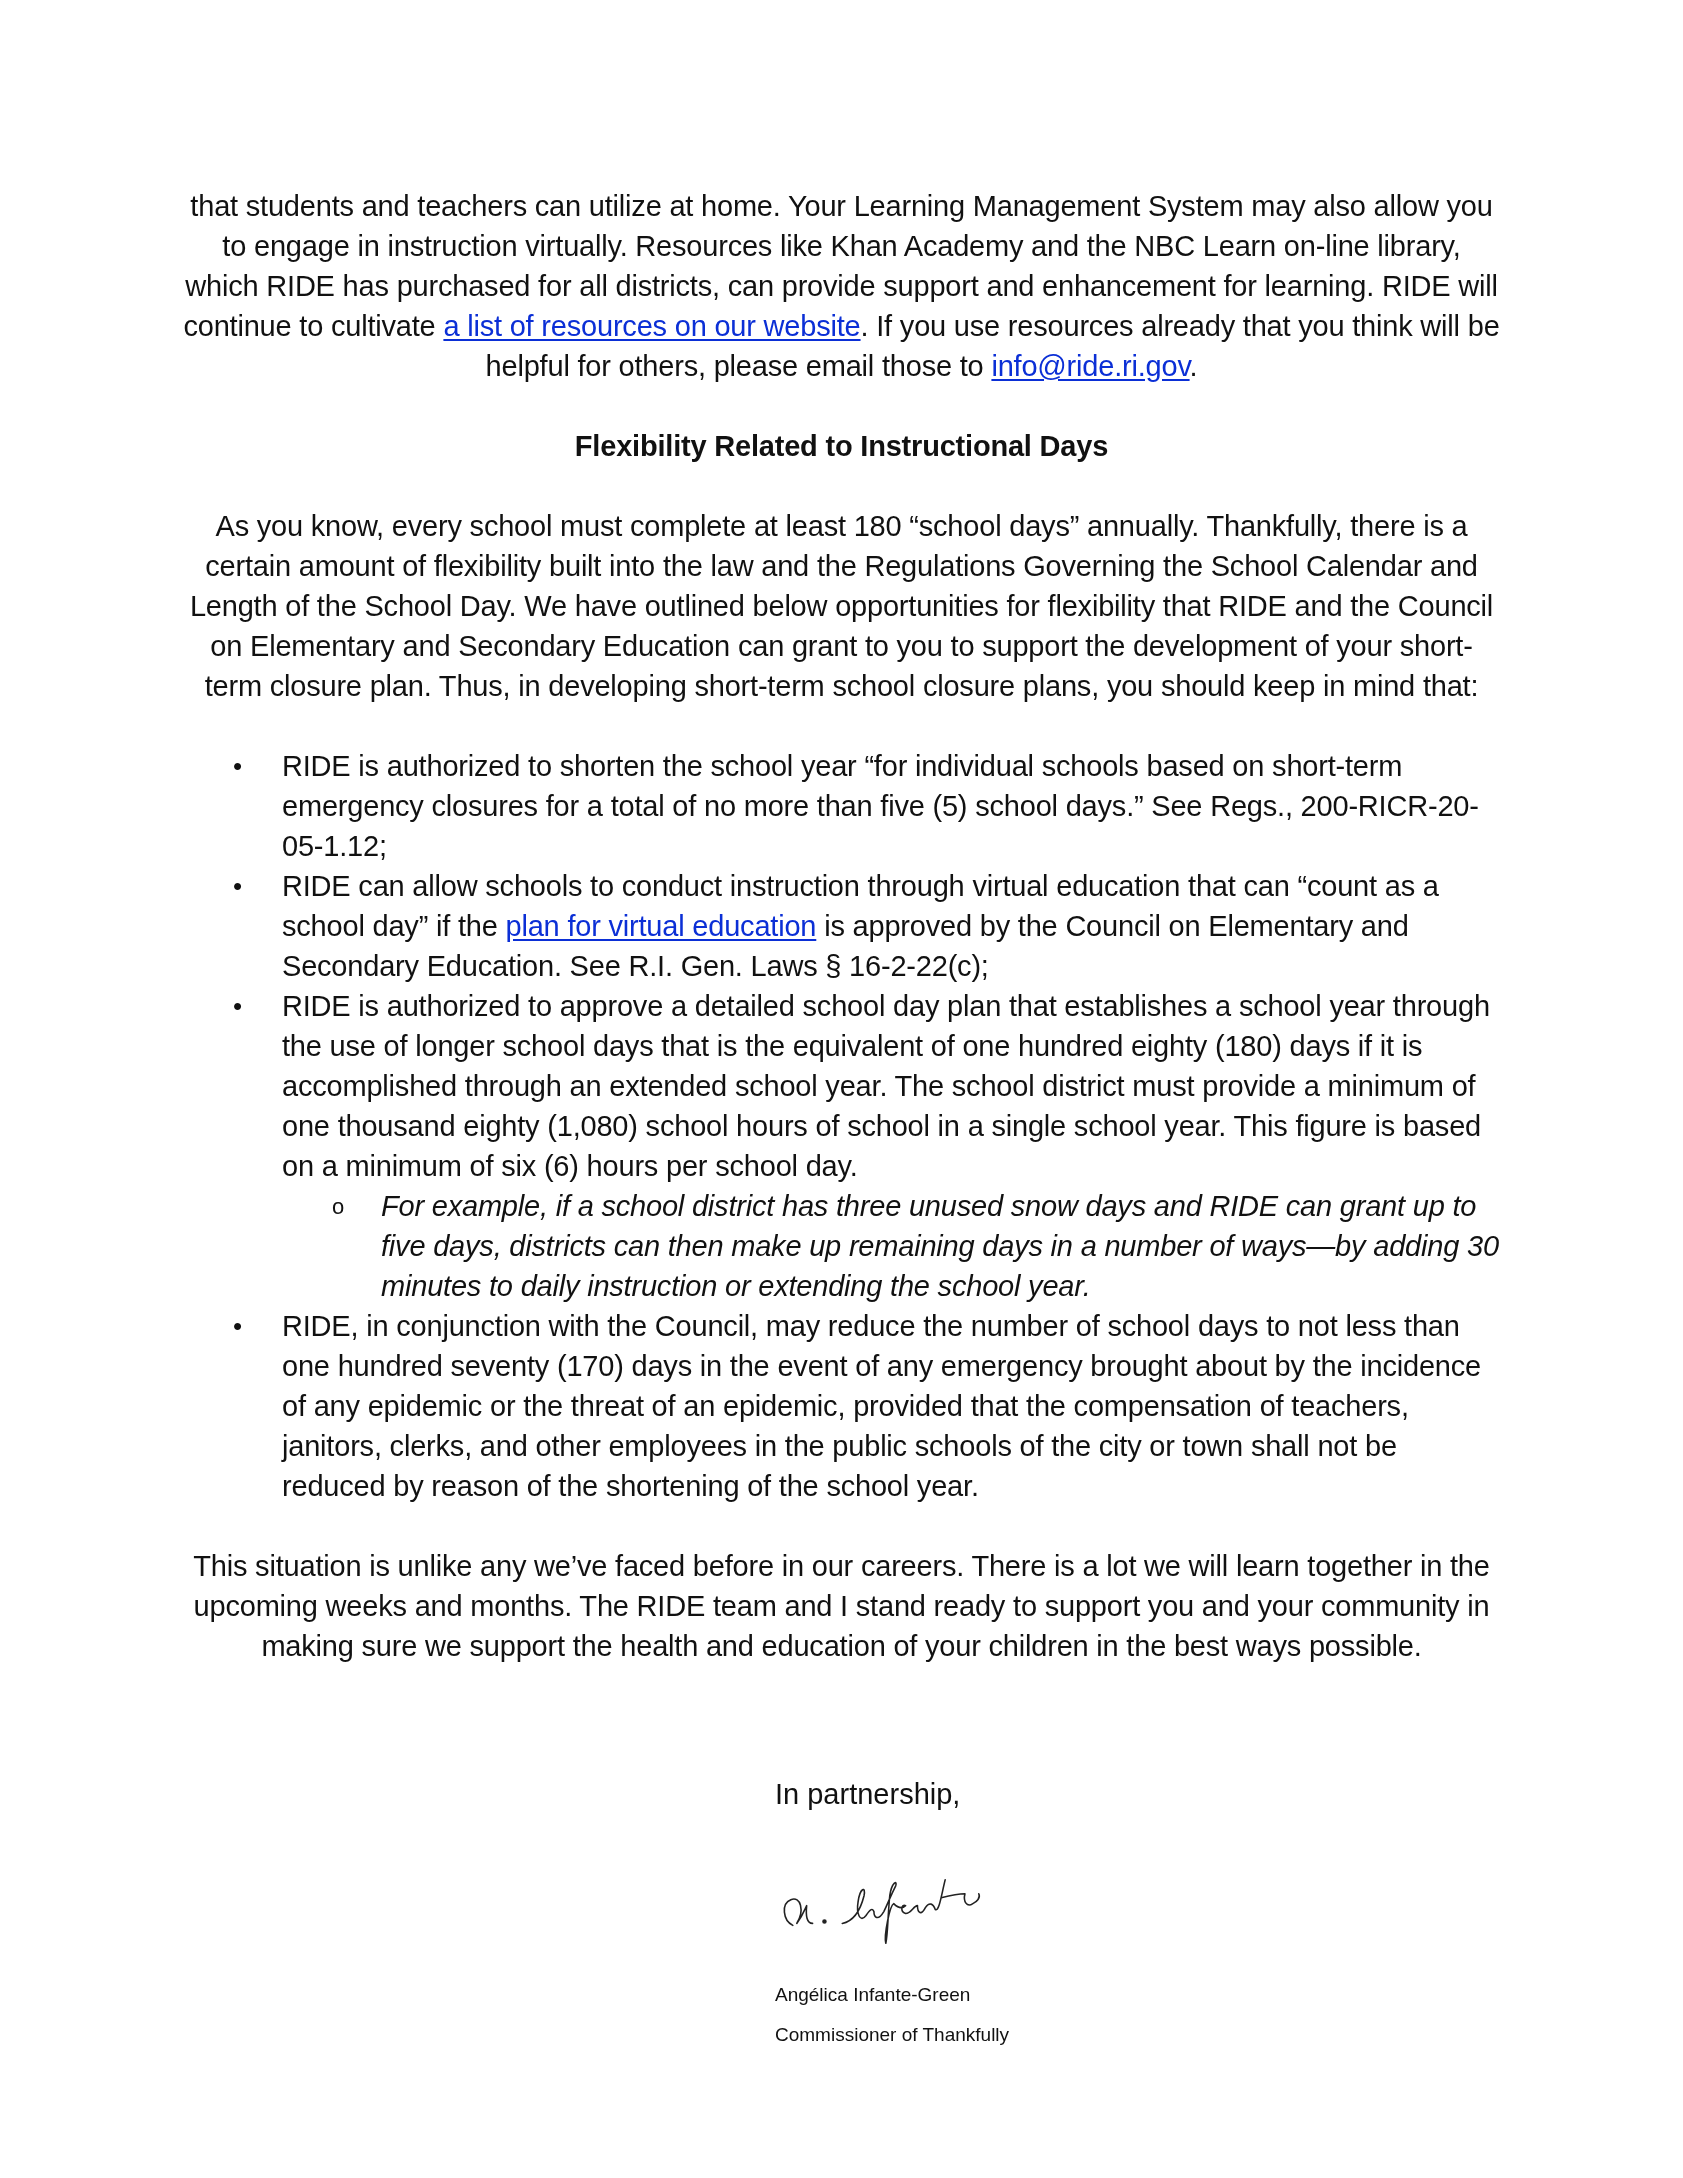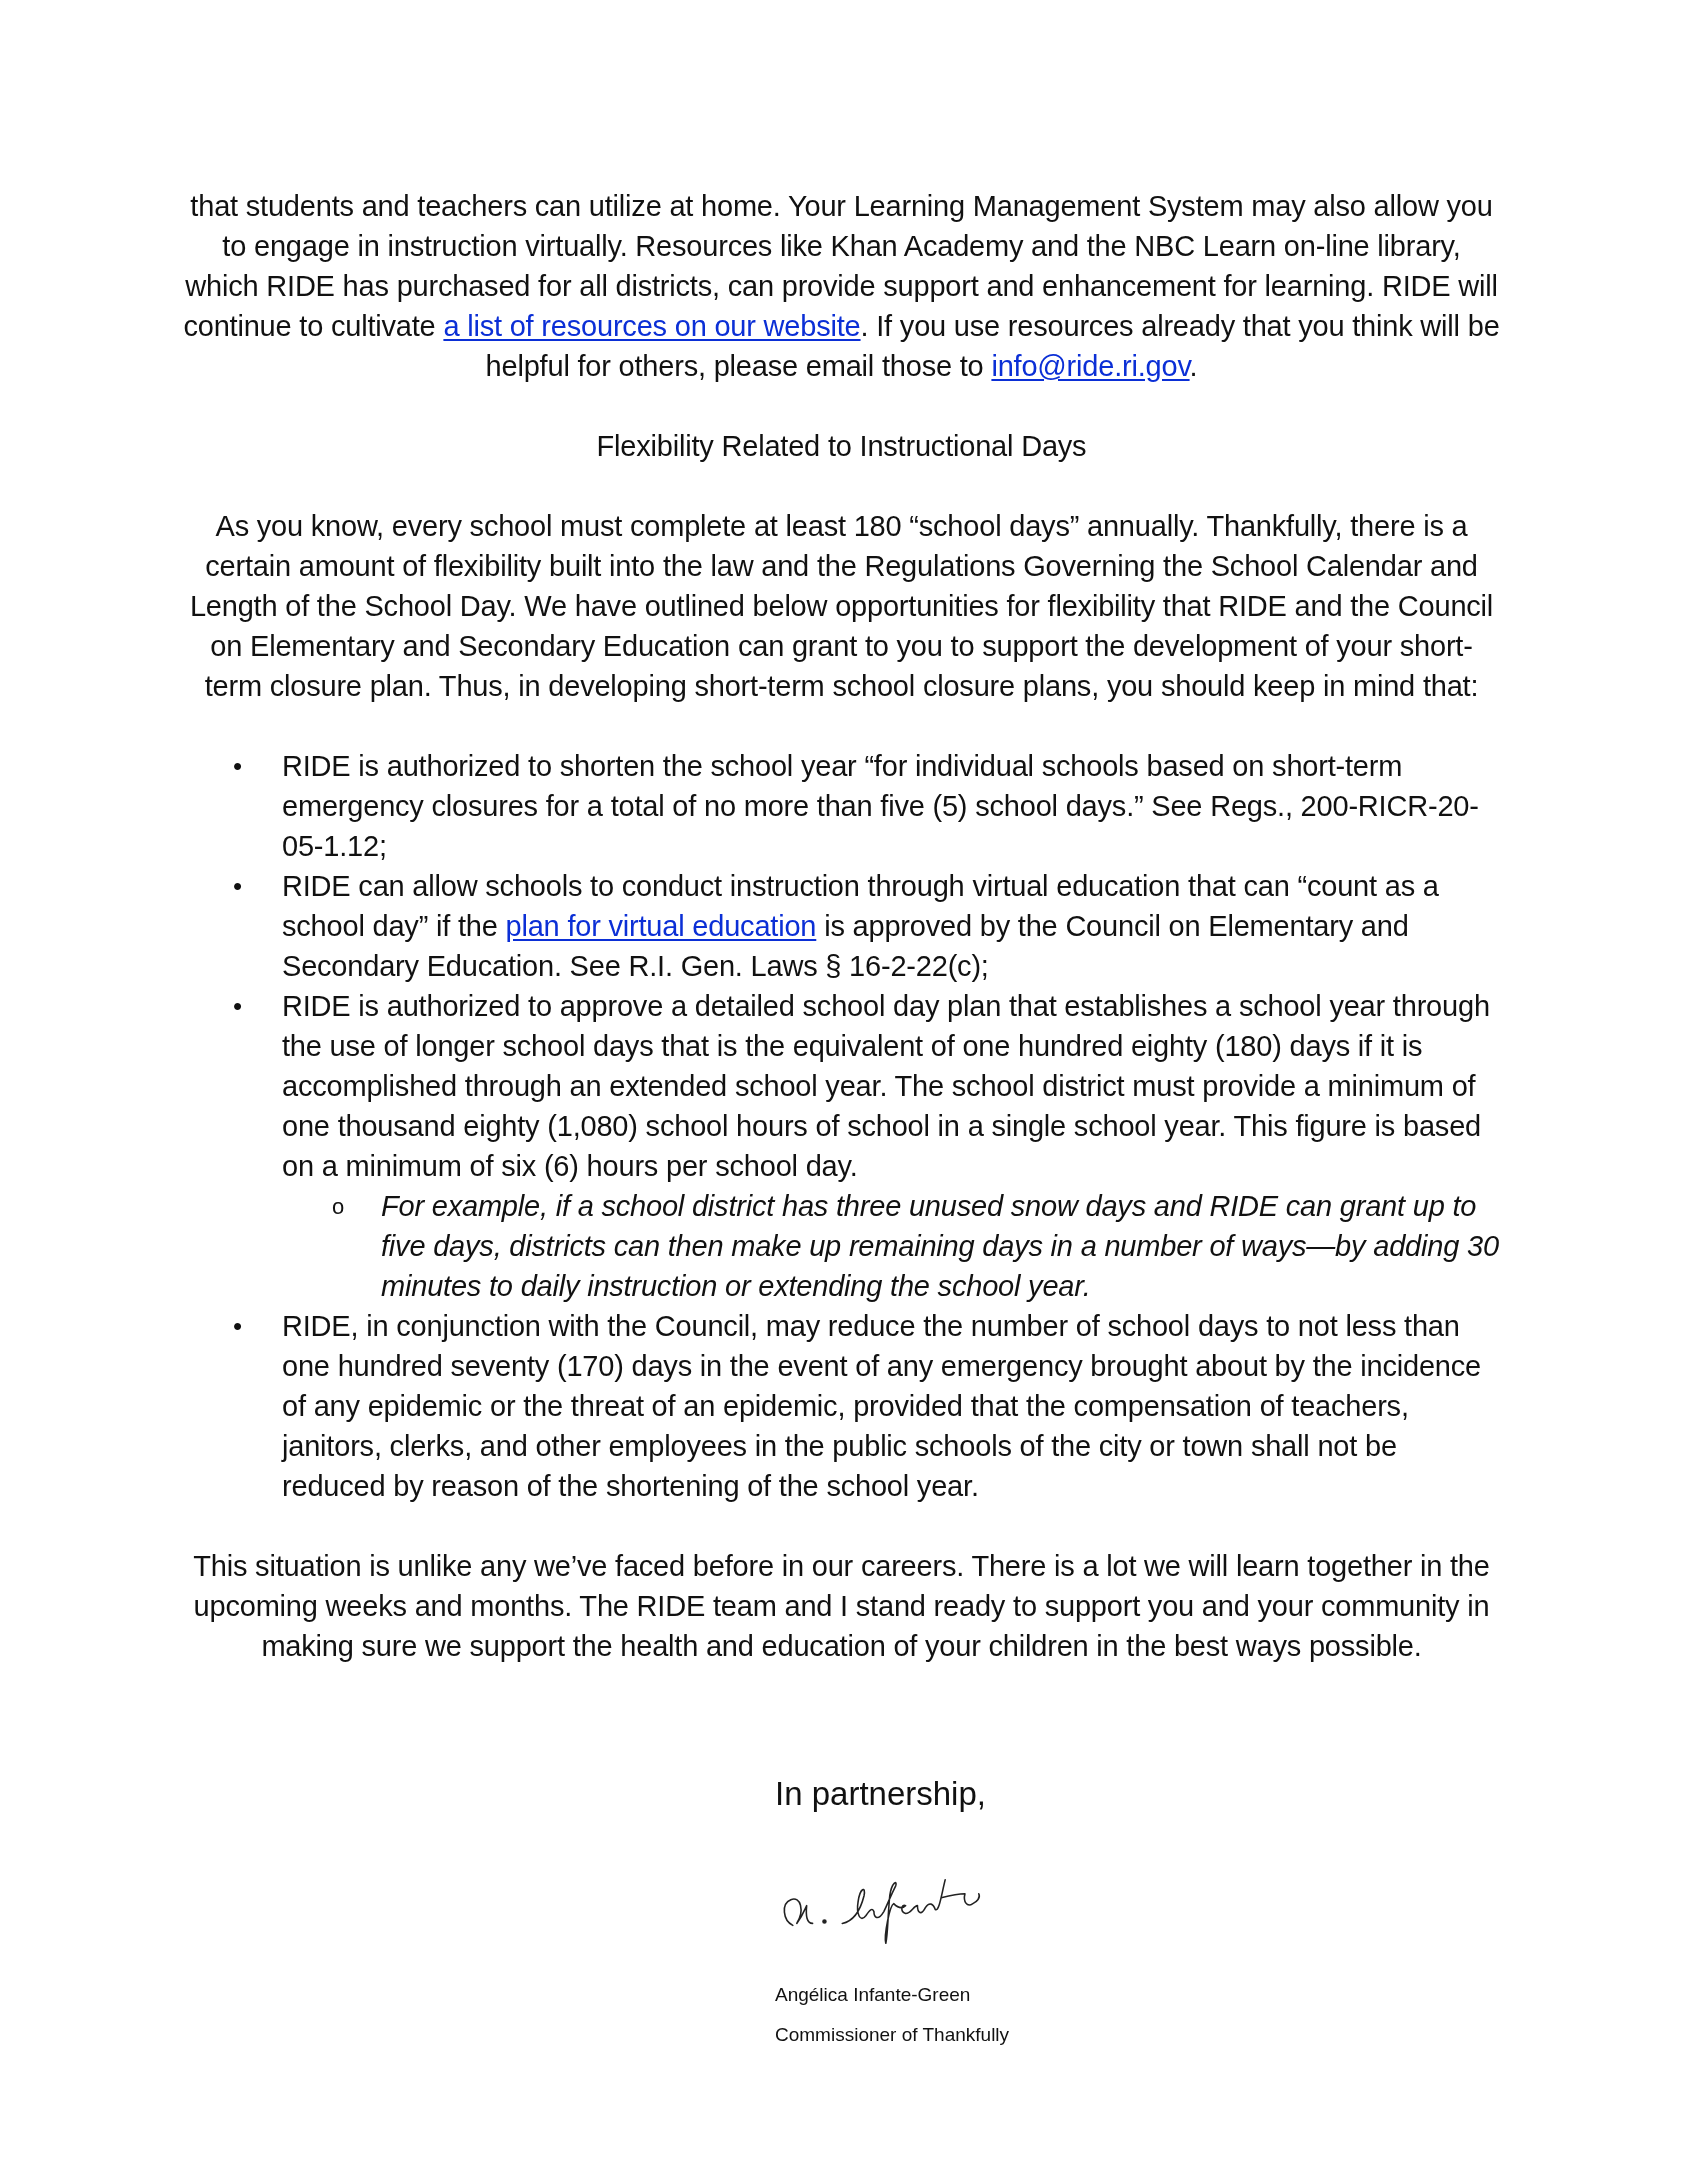--- a/index.html
+++ b/index.html
@@ -2,29 +2,29 @@
 <html><head>
 <meta charset="utf-8">
 <style>
   html, body { margin: 0; padding: 0; background: #ffffff; }
   body { width: 1683px; height: 2178px; position: relative; overflow: hidden;
          font-family: "Liberation Sans", "DejaVu Sans", sans-serif; color: #111; }
   .page { position: absolute; left: 183px; top: 186px; width: 1317px;
           font-size: 29px; line-height: 40px; letter-spacing: -0.2px; }
   p { margin: 0; text-align: center; }
   .gap { height: 40px; }
-  .heading { font-weight: normal; }
+  .heading { font-weight: bold; }
   a.link { color: #0b2fd6; text-decoration: underline; text-underline-offset: 3px; }
   ul.bullets { list-style: none; margin: 0; padding: 0; }
   ul.bullets > li { position: relative; padding-left: 99px; }
   ul.bullets > li > .bullet-dot { position: absolute; left: 50px; top: 0; font-size: 26px; }
   ul.sub { list-style: none; margin: 0; padding: 0; }
   ul.sub > li { position: relative; padding-left: 99px; }
   ul.sub > li > .sub-dot { position: absolute; left: 50px; top: 1px; font-size: 22px; }
-  .sig-block { position: absolute; left: 775px; top: 1774px; font-size: 33px; line-height: 40px; }
+  .sig-block { position: absolute; left: 775px; top: 1774px; font-size: 29px; line-height: 40px; }
   .signature { position: absolute; left: 775px; top: 1866px; width: 277px; height: 99px; }
   .sig-name { position: absolute; left: 775px; top: 1975px; font-size: 19px; line-height: 40px; }
 </style>
 </head>
 <body>
 
 <div class="page">
   <p><span>that students and teachers can utilize at home. Your Learning Management System may also allow you to engage in instruction virtually. Resources like Khan Academy and the NBC Learn on-line library, which RIDE has purchased for all districts, can provide support and enhancement for learning. RIDE will continue to cultivate </span><a class="link" href="#">a list of resources on our website</a><span>. If you use resources already that you think will be helpful for others, please email those to </span><a class="link" href="#">info@ride.ri.gov</a><span>.</span></p>
   <div class="gap"></div>
   <p class="heading">Flexibility Related to Instructional Days</p>

